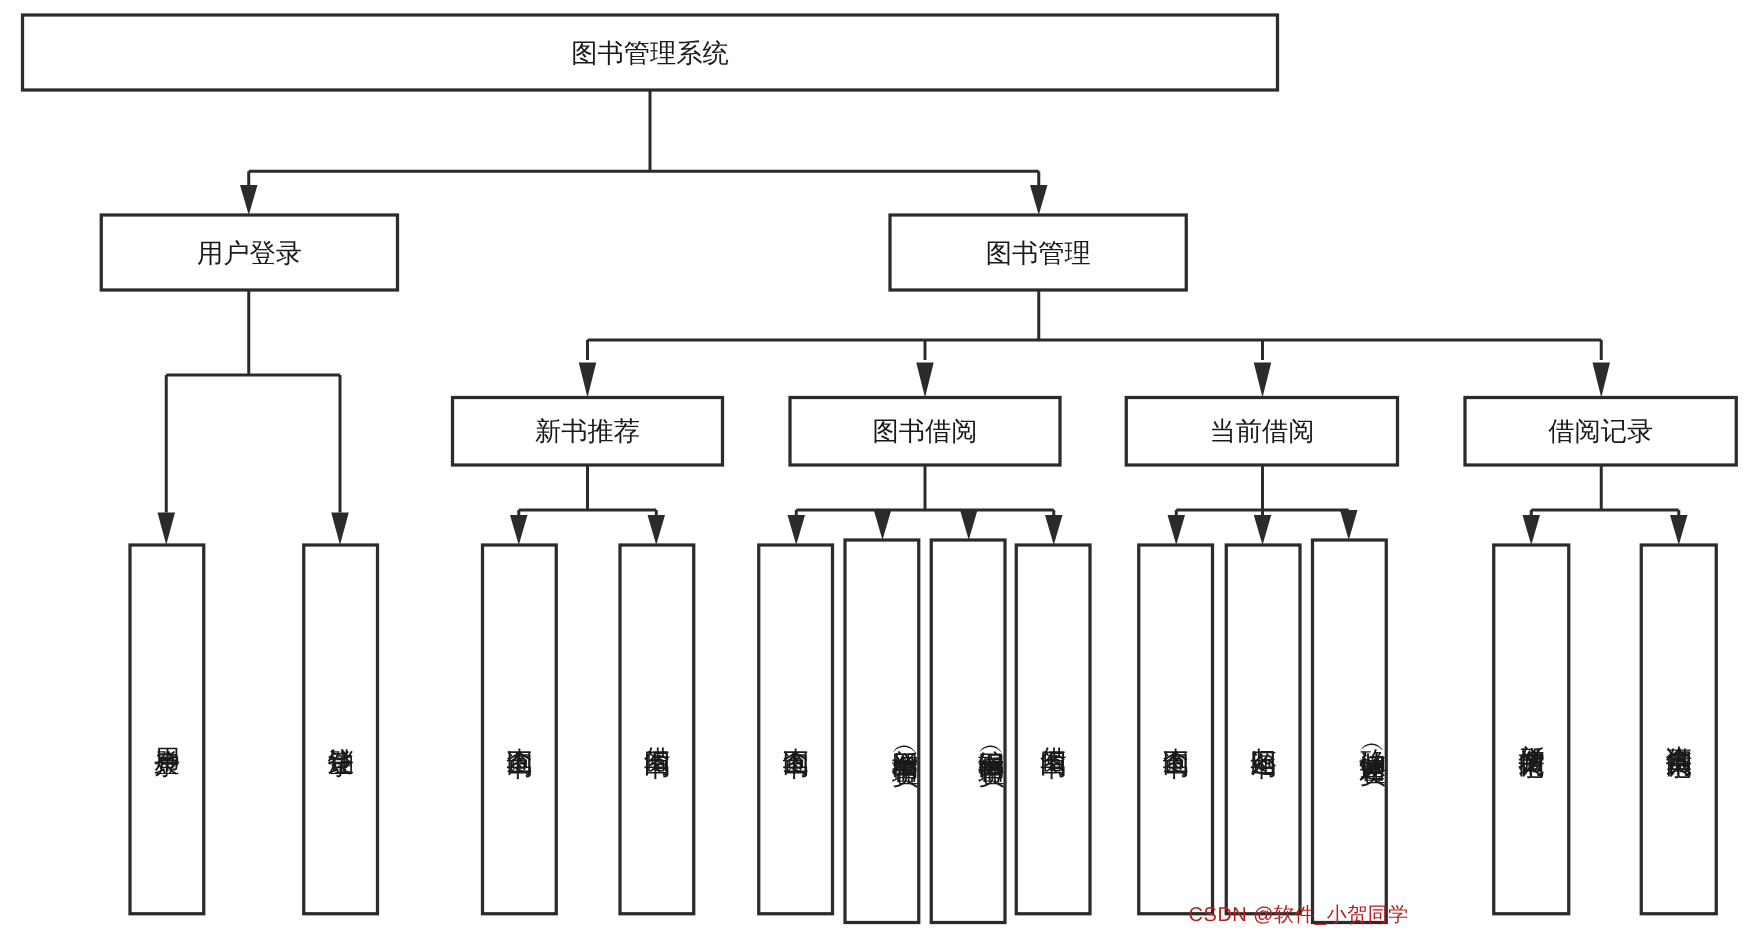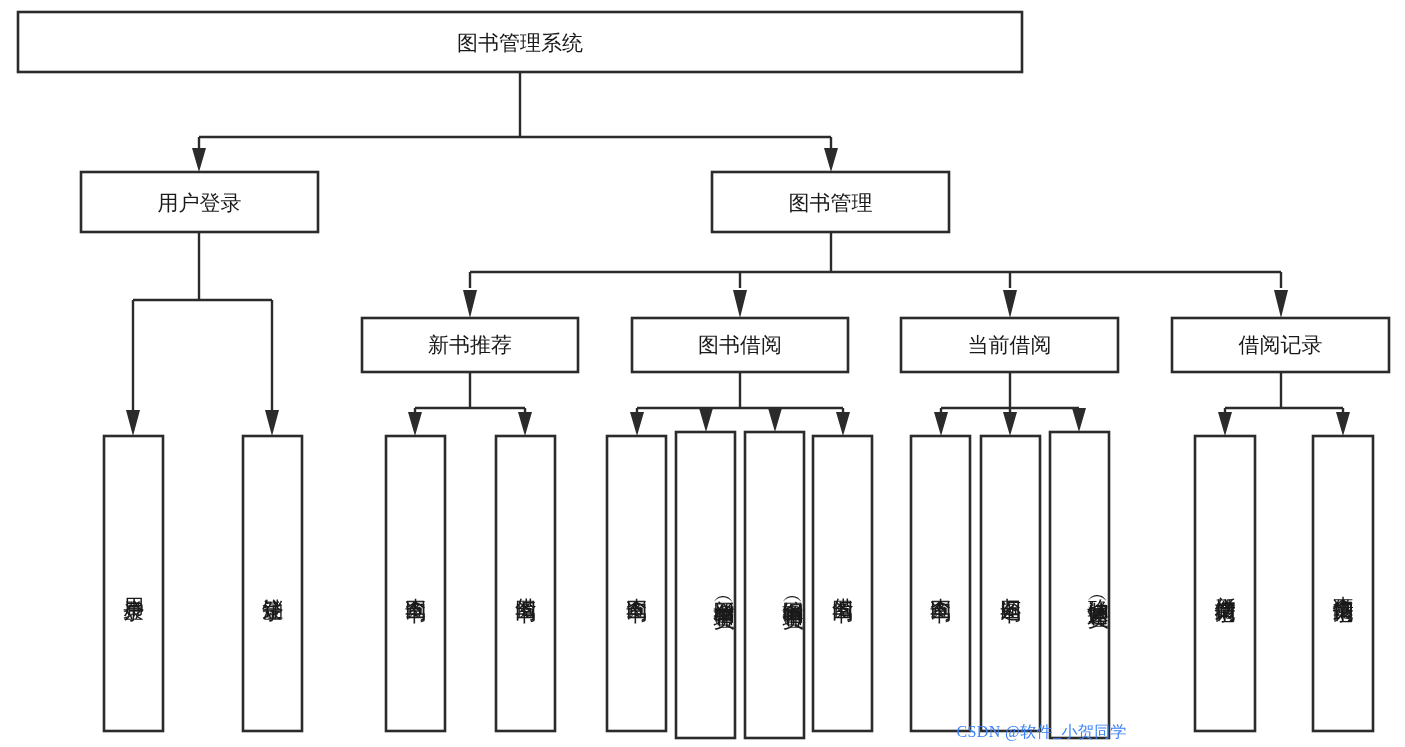--- a/index.html
+++ b/index.html
@@ -57,23 +57,23 @@
     color: #1a1a1a;
     letter-spacing: 1.5px;
     white-space: nowrap;
     text-align: center;
     pointer-events: none;
   }
   .watermark {
     position: absolute;
     right: 8px;
     bottom: 4px;
-    font-family: Liberation Serif, serif;
+    font-family: Liberation Sans, sans-serif;
     font-size: 16px;
-    color: #3b82f6;
+    color: #b91c1c;
     white-space: nowrap;
     letter-spacing: 0.4px;
     margin-left: 10px;
   }
 </style>
 </head>
 <body>
 
 <div id="diagram-root">
 

